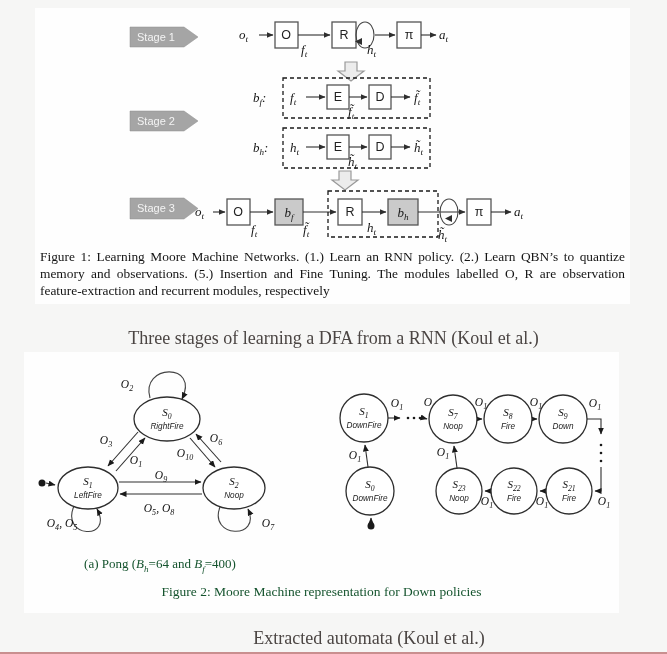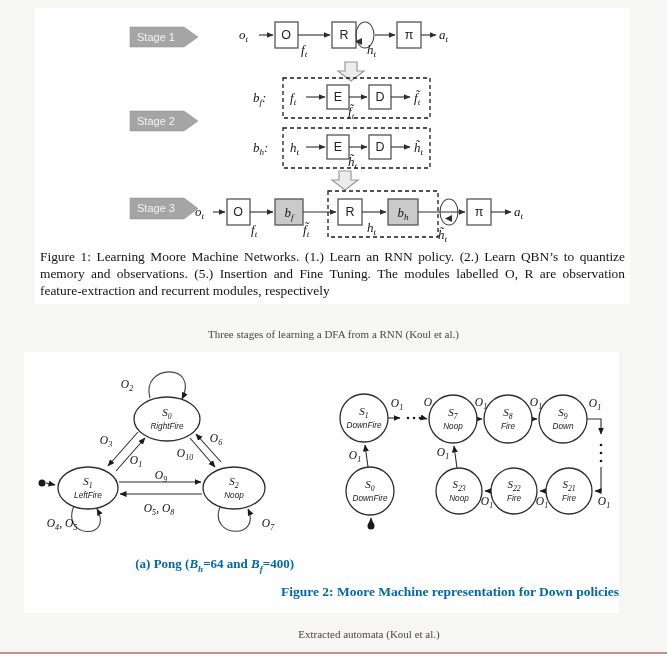--- a/index.html
+++ b/index.html
@@ -12,26 +12,26 @@
   #panel1{left:35px;top:8px;width:595px;height:296px;text-decoration:underline;}
   #panel2{left:24px;top:352px;width:595px;height:261px;}
   #fig1-svg{position:absolute;left:0;top:0;}
   #fig2-svg{position:absolute;left:0;top:0;}
   .fig1-caption{
     position:absolute;left:5px;right:5px;top:240px;
     font-size:13.4px;line-height:1.28;color:#141414;text-align:justify;
   }
   .subtitle{
     position:absolute;left:0;width:667px;text-align:center;
-    font-size:11px;color:#4b4543;
+    font-size:18px;color:#4b4543;
   }
   #subtitle1{top:328px;}
   #subtitle2{top:628px;padding-left:71px;box-sizing:border-box;}
   .subcap{
-    position:absolute;font-size:13px;color:#0369a1;text-align:right;font-weight:bold;
+    position:absolute;font-size:13px;color:#14532d;text-align:center;
   }
   #cap-a{left:2px;width:268px;top:204px;}
   #cap-b{left:330px;width:256px;top:204px;}
   #fig2-caption{left:0;width:595px;top:232px;font-size:13.5px;}
   sub{font-size:0.7em;}
   .subcap sub, .subcap i{font-style:italic;}
   #bottom-line{position:absolute;left:0;bottom:0;width:667px;height:2px;}
 
   
   .box{fill:#ffffff;stroke:#555;stroke-width:1.3;}

